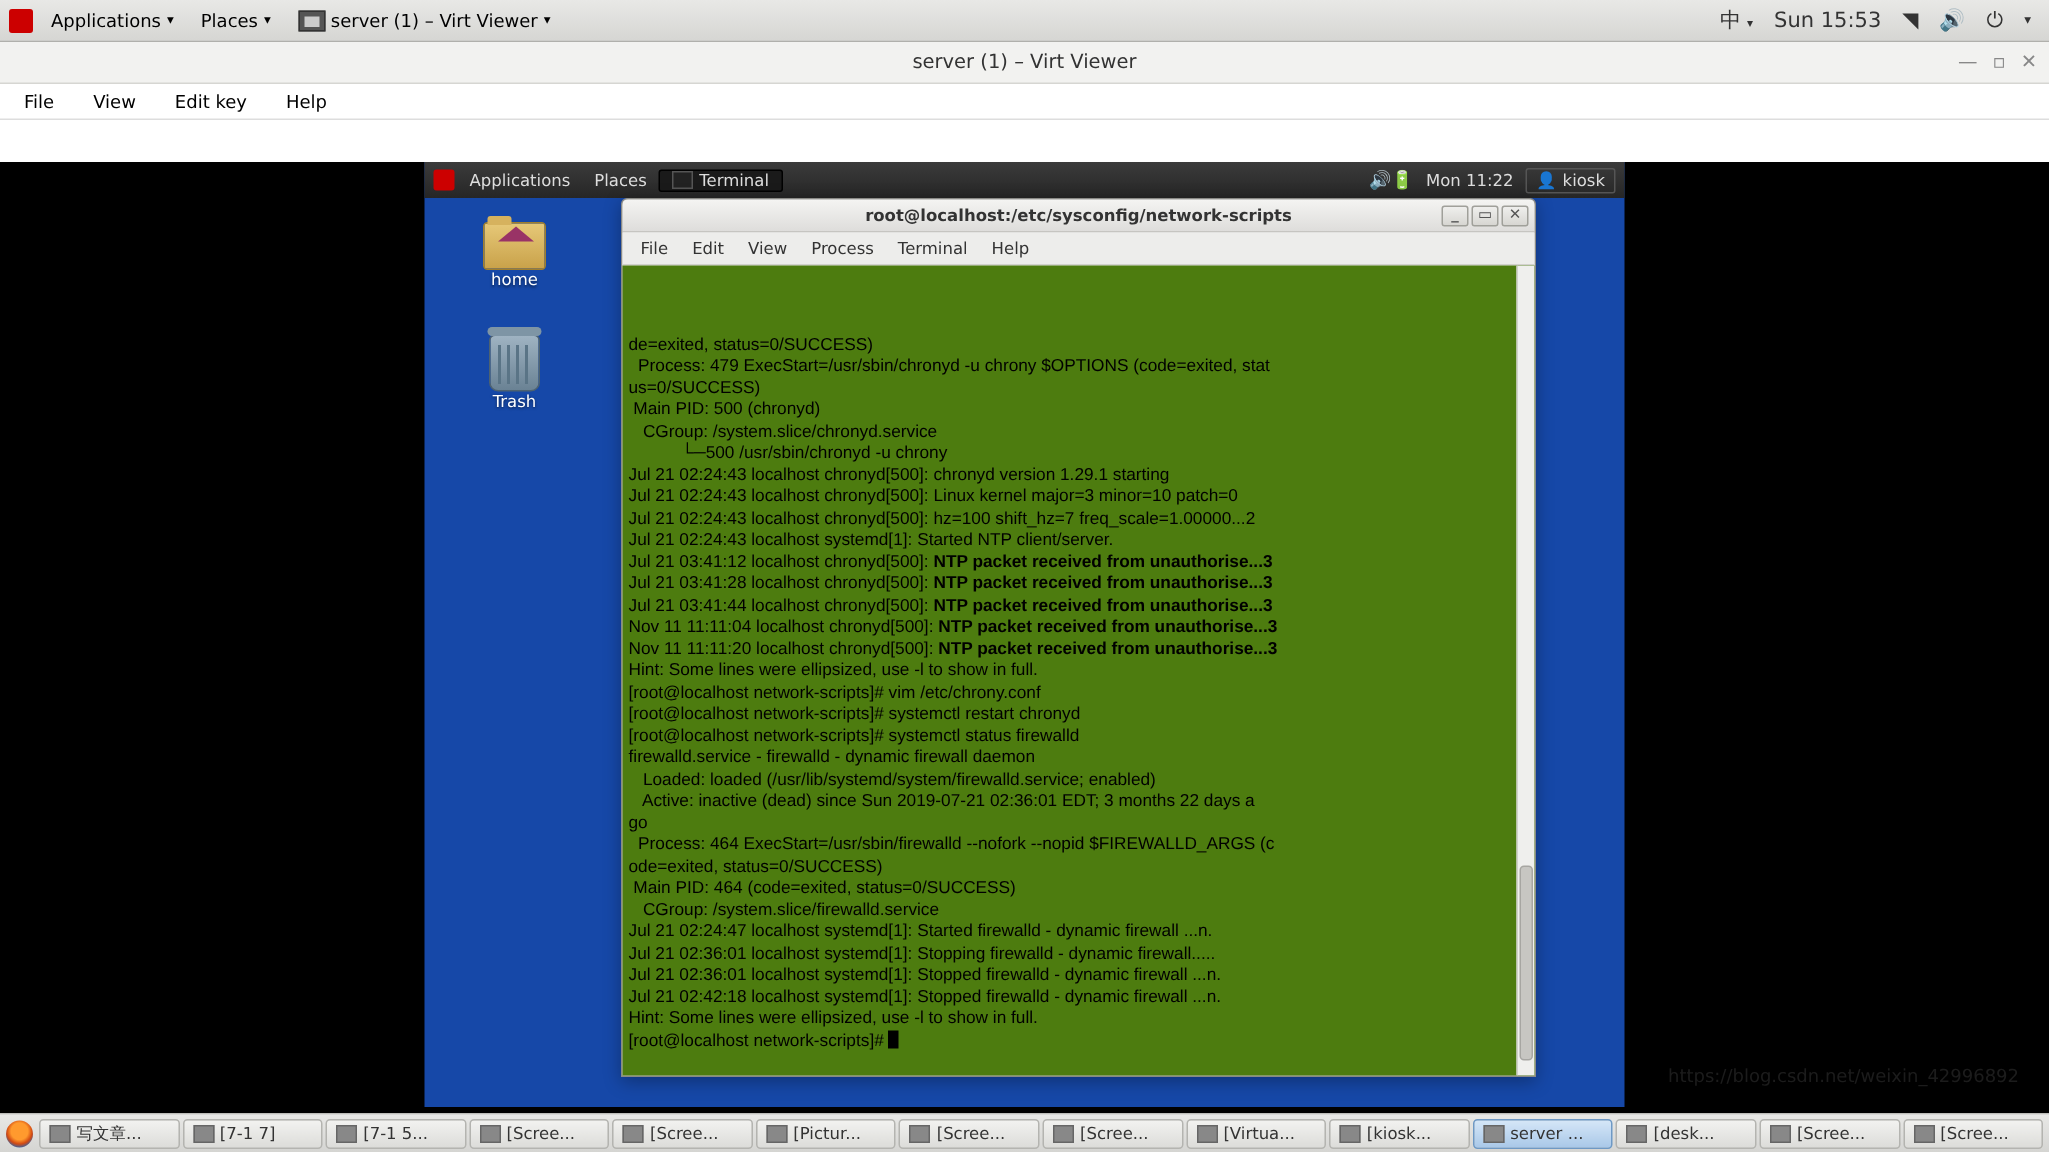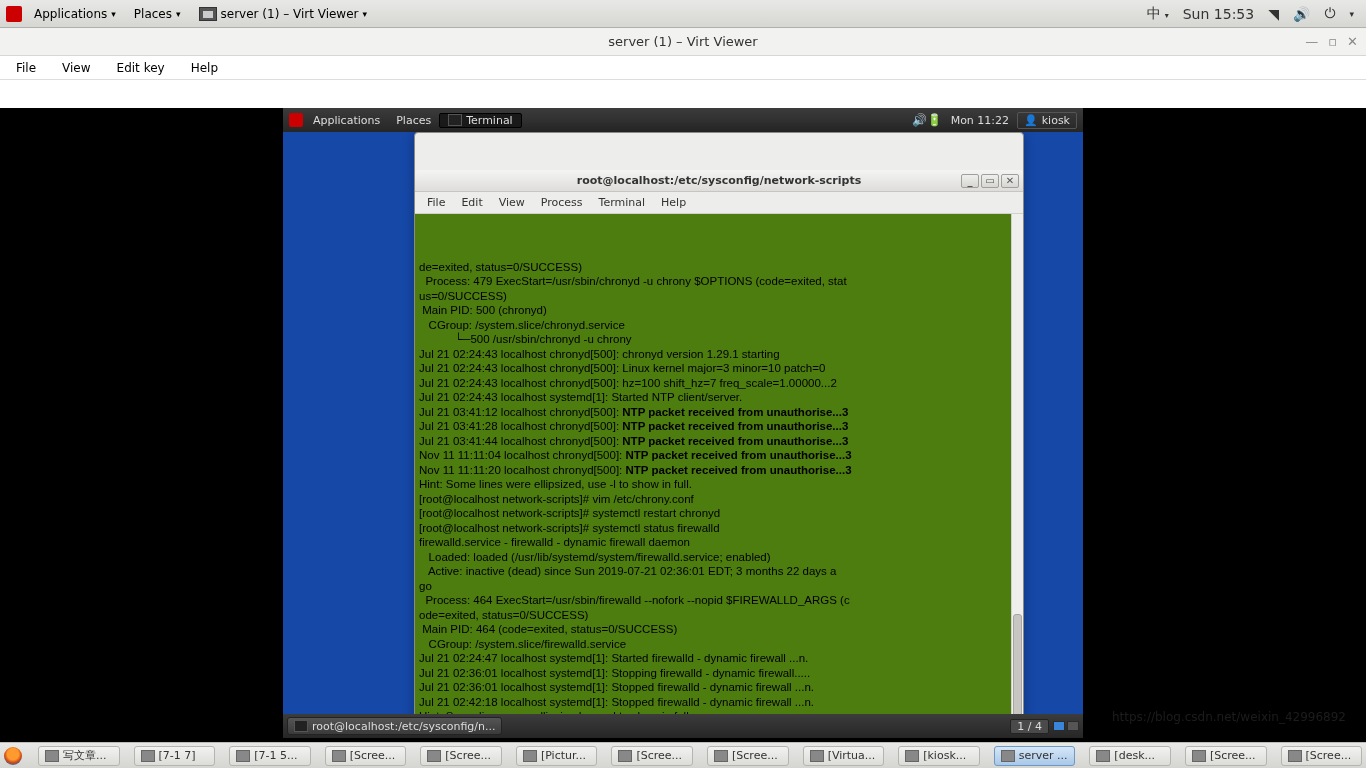--- a/index.html
+++ b/index.html
@@ -38,21 +38,21 @@
 .desk-icon { display:flex; flex-direction:column; align-items:center; color:#fff; font-size:11px; text-shadow:0 1px 2px rgba(0,0,0,.6); width:60px;}
 .folder-gfx { width:42px; height:32px; background:linear-gradient(#e6c878,#c9a24a); border-radius:3px; position:relative; border:1px solid #a07f2d;}
 .folder-gfx::before{content:"";position:absolute;top:-5px;left:2px;width:16px;height:6px;background:#d6b25e;border-radius:2px 2px 0 0;}
 .home-roof{position:absolute;top:2px;left:9px;width:0;height:0;border-left:12px solid transparent;border-right:12px solid transparent;border-bottom:10px solid #936;}
 .trash-gfx { width:34px; height:38px; background:linear-gradient(#9fb3c2,#6a8294); border-radius:4px 4px 6px 6px; position:relative; border:1px solid #4d6271;}
 .trash-gfx::before{content:"";position:absolute;top:-6px;left:-2px;right:-2px;height:6px;background:#7e95a5;border-radius:3px;}
 .trash-gfx .stripes{position:absolute;top:6px;bottom:4px;left:5px;right:5px;background:repeating-linear-gradient(90deg,#5a7486 0 2px,transparent 2px 6px);}
 
 
 .term-window { position:absolute; top:24px; left:131px; width:610px; height:586px; background:#ededeb; border:1px solid #8a8a86; border-radius:4px 4px 0 0; box-shadow:0 3px 12px rgba(0,0,0,.3); display:flex; flex-direction:column;}
-.term-title { height:22px; background:linear-gradient(#f4f4f2,#dedddb); border-bottom:1px solid #c6c5c1; display:flex; align-items:center; justify-content:center; font-size:11px; font-weight:bold; color:#333; position:relative; border-radius:4px 4px 0 0;margin-top:37px;}
+.term-title { height:22px; background:linear-gradient(#f4f4f2,#dedddb); border-bottom:1px solid #c6c5c1; display:flex; align-items:center; justify-content:center; font-size:11px; font-weight:bold; color:#333; position:relative; border-radius:4px 4px 0 0;}
 .term-title .twb { position:absolute; right:4px; display:flex; gap:2px;}
 .term-title .twb span { width:18px; height:14px; background:linear-gradient(#efefed,#d7d6d2); border:1px solid #a0a09a; border-radius:2px; font-size:10px; display:flex; align-items:center; justify-content:center; color:#555; cursor:pointer;}
 .term-menubar { height:22px; display:flex; align-items:center; background:#ededeb; border-bottom:1px solid #d2d1cd; padding:0 4px;}
 .term-menubar .tm { padding:0 8px; font-size:11px; color:#333; cursor:pointer;}
 .term-body { flex:1; background:#4d7c0f; font-family:Liberation Sans, sans-serif; font-size:11.5px; line-height:14.5px; color:#000; padding:2px 4px; overflow:hidden; white-space:pre; position:relative;}
 .term-body .bold { font-weight:bold; }
 .term-body .cursor { display:inline-block; width:7px; height:12px; background:#000; vertical-align:middle; }
 .term-scrollbar { position:absolute; top:0; right:0; width:12px; bottom:0; background:#efefed; border-left:1px solid #d0d0cc;}
 .term-scrollbar .thumb{ position:absolute; left:1px; right:1px; top:400px; height:130px; background:#c7c6c2; border:1px solid #a7a6a2; border-radius:3px;}
 
@@ -60,21 +60,21 @@
 .guest-taskbar { position:absolute; bottom:0; left:0; right:0; height:24px; background:linear-gradient(#3c3c3c,#262626); display:flex; align-items:center; padding:0 4px; gap:4px; color:#ddd; font-size:11px;}
 .guest-taskbar .task-btn { background:linear-gradient(#555,#3a3a3a); border:1px solid #222; border-radius:3px; padding:1px 6px; display:flex; align-items:center; gap:4px; height:18px;}
 .guest-taskbar .tbsep { flex:1;}
 .guest-taskbar .ws { background:#4a4a4a; border:1px solid #222; padding:0 6px; border-radius:2px;}
 .guest-taskbar .ws-ind { display:flex; gap:2px;}
 .guest-taskbar .ws-ind span{width:12px;height:10px;background:#555;border:1px solid #2a2a2a;}
 .guest-taskbar .ws-ind .active{background:#3a85d8;}
 
 
 .host-taskbar { position:absolute; left:0; right:0; bottom:0; height:26px; background:linear-gradient(#e8e8e6,#d5d5d2); border-top:1px solid #bdbdb9; display:flex; align-items:center; padding:0 4px; gap:2px;}
-.host-taskbar .tbtn { height:20px; background:linear-gradient(#f2f2f0,#dcdcd9); border:1px solid #b4b4b0; border-radius:3px; padding:0 6px; display:flex; align-items:center; gap:4px; font-size:11px; color:#333; cursor:pointer; min-width:0; overflow:hidden; white-space:nowrap; flex:1; max-width:95px;margin-left:12px;}
+.host-taskbar .tbtn { height:20px; background:linear-gradient(#f2f2f0,#dcdcd9); border:1px solid #b4b4b0; border-radius:3px; padding:0 6px; display:flex; align-items:center; gap:4px; font-size:11px; color:#333; cursor:pointer; min-width:0; overflow:hidden; white-space:nowrap; flex:1; max-width:95px;}
 .host-taskbar .tbtn.active { background:linear-gradient(#d5e6f7,#a9c8e8); border-color:#6e99c5;}
 .host-taskbar .ff { width:18px; height:18px; background:radial-gradient(circle at 50% 40%,#ff9a2e 40%,#d34a12 60%,#2864b0 80%); border-radius:50%; cursor:pointer; margin-right:2px;}
 .tb-icon{width:14px;height:12px;background:#888;border:1px solid #666; flex-shrink:0;}
 .watermark{position:absolute;right:20px;bottom:44px;color:rgba(80,80,80,.35);font-size:12px;pointer-events:none;}
 </style>
 </head>
 <body>
 
 <div class="host-panel">
   <span class="logo"></span>
@@ -132,20 +132,34 @@
         <div class="gp-sep"></div>
         <span class="snd-icon">🔊</span>
         <span class="snd-icon">🔋</span>
         <div class="gp-item">Mon 11:22</div>
         <div class="gp-user">
             <span>👤</span>
             <span>kiosk</span>
           </div>
       </div>
 
+      <div class="desk">
+        <div class="desk-icon">
+          <div class="folder-gfx">
+              <div class="home-roof"></div>
+            </div>
+          <span>home</span>
+        </div>
+        <div class="desk-icon">
+          <div class="trash-gfx">
+              <div class="stripes"></div>
+            </div>
+          <span>Trash</span>
+        </div>
+      </div>
 
       <div class="term-window">
         <div class="term-title">
           <span>root@localhost:/etc/sysconfig/network-scripts</span>
           <div class="twb">
             <span>_</span>
             <span>▭</span>
             <span>✕</span>
           </div>
         </div>
@@ -155,32 +169,20 @@
           <div class="tm">View</div>
           <div class="tm">Process</div>
           <div class="tm">Terminal</div>
           <div class="tm">Help</div>
         </div>
         <div class="term-body" id="term-body">
           <div class="term-scrollbar"><div class="thumb"></div></div>
         <div>de=exited, status=0/SUCCESS)</div><div>  Process: 479 ExecStart=/usr/sbin/chronyd -u chrony $OPTIONS (code=exited, stat</div><div>us=0/SUCCESS)</div><div> Main PID: 500 (chronyd)</div><div>   CGroup: /system.slice/chronyd.service</div><div>           └─500 /usr/sbin/chronyd -u chrony</div><div></div><div>Jul 21 02:24:43 localhost chronyd[500]: chronyd version 1.29.1 starting</div><div>Jul 21 02:24:43 localhost chronyd[500]: Linux kernel major=3 minor=10 patch=0</div><div>Jul 21 02:24:43 localhost chronyd[500]: hz=100 shift_hz=7 freq_scale=1.00000...2</div><div>Jul 21 02:24:43 localhost systemd[1]: Started NTP client/server.</div><div>Jul 21 03:41:12 localhost chronyd[500]: <span class="bold">NTP packet received from unauthorise...3</span></div><div>Jul 21 03:41:28 localhost chronyd[500]: <span class="bold">NTP packet received from unauthorise...3</span></div><div>Jul 21 03:41:44 localhost chronyd[500]: <span class="bold">NTP packet received from unauthorise...3</span></div><div>Nov 11 11:11:04 localhost chronyd[500]: <span class="bold">NTP packet received from unauthorise...3</span></div><div>Nov 11 11:11:20 localhost chronyd[500]: <span class="bold">NTP packet received from unauthorise...3</span></div><div>Hint: Some lines were ellipsized, use -l to show in full.</div><div>[root@localhost network-scripts]# vim /etc/chrony.conf</div><div>[root@localhost network-scripts]# systemctl restart chronyd</div><div>[root@localhost network-scripts]# systemctl status firewalld</div><div>firewalld.service - firewalld - dynamic firewall daemon</div><div>   Loaded: loaded (/usr/lib/systemd/system/firewalld.service; enabled)</div><div>   Active: inactive (dead) since Sun 2019-07-21 02:36:01 EDT; 3 months 22 days a</div><div>go</div><div>  Process: 464 ExecStart=/usr/sbin/firewalld --nofork --nopid $FIREWALLD_ARGS (c</div><div>ode=exited, status=0/SUCCESS)</div><div> Main PID: 464 (code=exited, status=0/SUCCESS)</div><div>   CGroup: /system.slice/firewalld.service</div><div></div><div>Jul 21 02:24:47 localhost systemd[1]: Started firewalld - dynamic firewall ...n.</div><div>Jul 21 02:36:01 localhost systemd[1]: Stopping firewalld - dynamic firewall.....</div><div>Jul 21 02:36:01 localhost systemd[1]: Stopped firewalld - dynamic firewall ...n.</div><div>Jul 21 02:42:18 localhost systemd[1]: Stopped firewalld - dynamic firewall ...n.</div><div>Hint: Some lines were ellipsized, use -l to show in full.</div><div>[root@localhost network-scripts]# <span class="cursor"></span></div></div>
       </div>
 
-      <div class="guest-taskbar">
-        <div class="task-btn">
-          <span style="width:14px;height:12px;background:#222;border:1px solid #555;"></span>
-          <span>root@localhost:/etc/sysconfig/n...</span>
-        </div>
-        <div class="tbsep"></div>
-        <div class="ws">1 / 4</div>
-        <div class="ws-ind">
-          <span class="active"></span>
-            <span></span>
-        </div>
-      </div>
     </div>
   </div>
 </div>
 
 <div class="watermark">https://blog.csdn.net/weixin_42996892</div>
 
 <div class="host-taskbar">
   <div class="ff"></div>
   <div id="host-tb-items" style="display:flex;gap:2px;flex:1;overflow:hidden;">
       <div class="tbtn">

